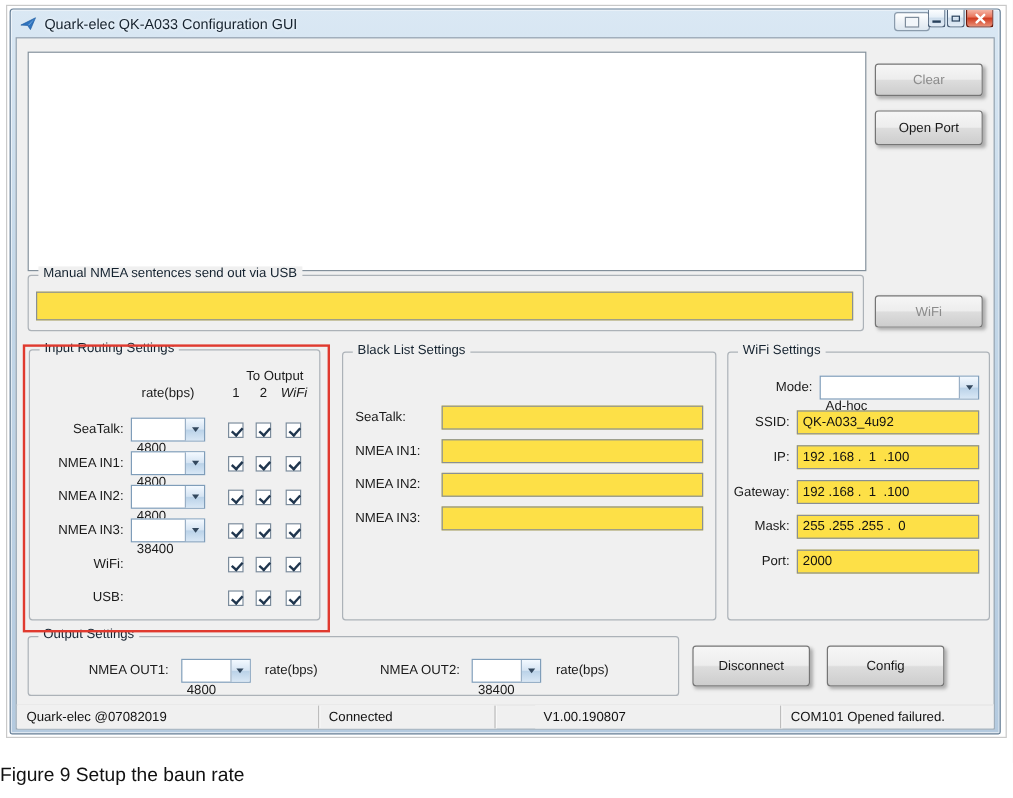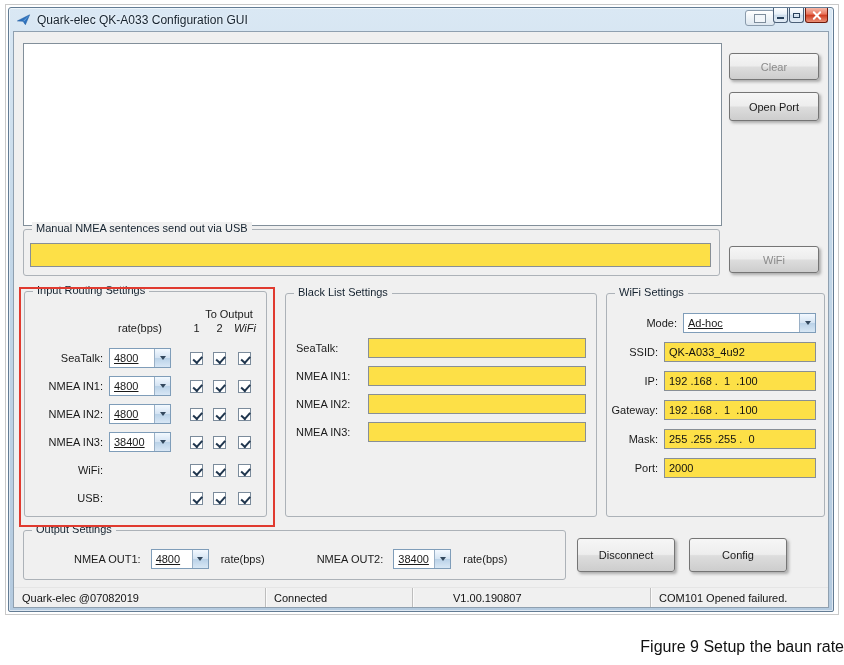--- a/index.html
+++ b/index.html
@@ -68,21 +68,21 @@
   .tbox {
     border:1px solid #888f96; background:#fde047; font-size:11px; padding:2px 4px;
     font-family:"Liberation Sans", sans-serif; box-sizing:border-box; outline:none; color:#111;
   }
   .group { position:absolute; border:1px solid #acb2b8; border-radius:3px; box-sizing:border-box; }
   .group-label {
     position:absolute; top:-8px; left:8px; background:#f0f0f0; padding:0 4px;
     font-size:11px; color:#14222f; white-space:nowrap;
   }
   .combo { height:20px; background:#ffffff; border:1px solid #7f9db9; box-sizing:border-box; position:relative; font-size:11px; }
-  .combo-val { position:absolute; left:4px; top:0; line-height:18px; white-space:pre;text-decoration:underline; }
+  .combo-val { position:absolute; left:4px; top:16px; line-height:18px; white-space:pre; }
   .combo-btn {
     position:absolute; right:0; top:0; bottom:0; width:15px; border-left:1px solid #9ab0c6;
     background:linear-gradient(180deg,#f3f9ff 0%, #d5e4f3 48%, #bad2e8 52%, #d8e7f5 100%);
     display:flex; align-items:center; justify-content:center;
   }
   .tri { width:0; height:0; border-left:3.5px solid transparent; border-right:3.5px solid transparent; border-top:4px solid #33485e; }
   .cb { position:absolute; width:13px; height:13px; box-sizing:border-box; background:#ffffff; border:1px solid #7b8b9b; }
   .cb.checked::after {
     content:""; position:absolute; left:1.5px; top:2.5px; width:7px; height:3.5px;
     border-left:2px solid #20364e; border-bottom:2px solid #20364e; transform:rotate(-48deg);
@@ -129,21 +129,21 @@
   #out1-label { margin-left:50px; } #out2-label { margin-left:52px; }
   .out-combo { width:58px; margin-left:10px; position:relative; }
   .out-units { margin-left:12px; }
   #btn-disconnect { left:563px; top:506px; width:98px; height:34px; font-size:11px; }
   #btn-config     { left:675px; top:506px; width:98px; height:34px; font-size:11px; }
 
   .statusbar { position:absolute; left:0; right:0; bottom:0; height:19px; background:#f0f0f0; border-top:1px solid #e5e5e5; display:flex; font-size:11px; }
   .sb-cell { border-right:1px solid #bdbdbd; box-shadow:1px 0 0 #fafafa; display:flex; align-items:center; padding-left:8px; color:#111; white-space:nowrap; overflow:hidden; box-sizing:border-box; }
   .sb-0 { width:252px; } .sb-1 { width:147px; } .sb-2 { width:206px;margin-left:32px; } .sb-3 { flex:1; border-right:none; box-shadow:none; }
 
-  .caption { position:absolute; left:0; top:638px; width:100%; text-align:right; font-size:16px; color:#111; }
+  .caption { position:absolute; left:0; top:638px; width:100%; text-align:left; font-size:16px; color:#111; }
 </style>
 </head>
 <body>
 
 <div class="frame"></div>
 
 <div class="window">
 
   <div class="titlebar">
     <span class="app-icon">

